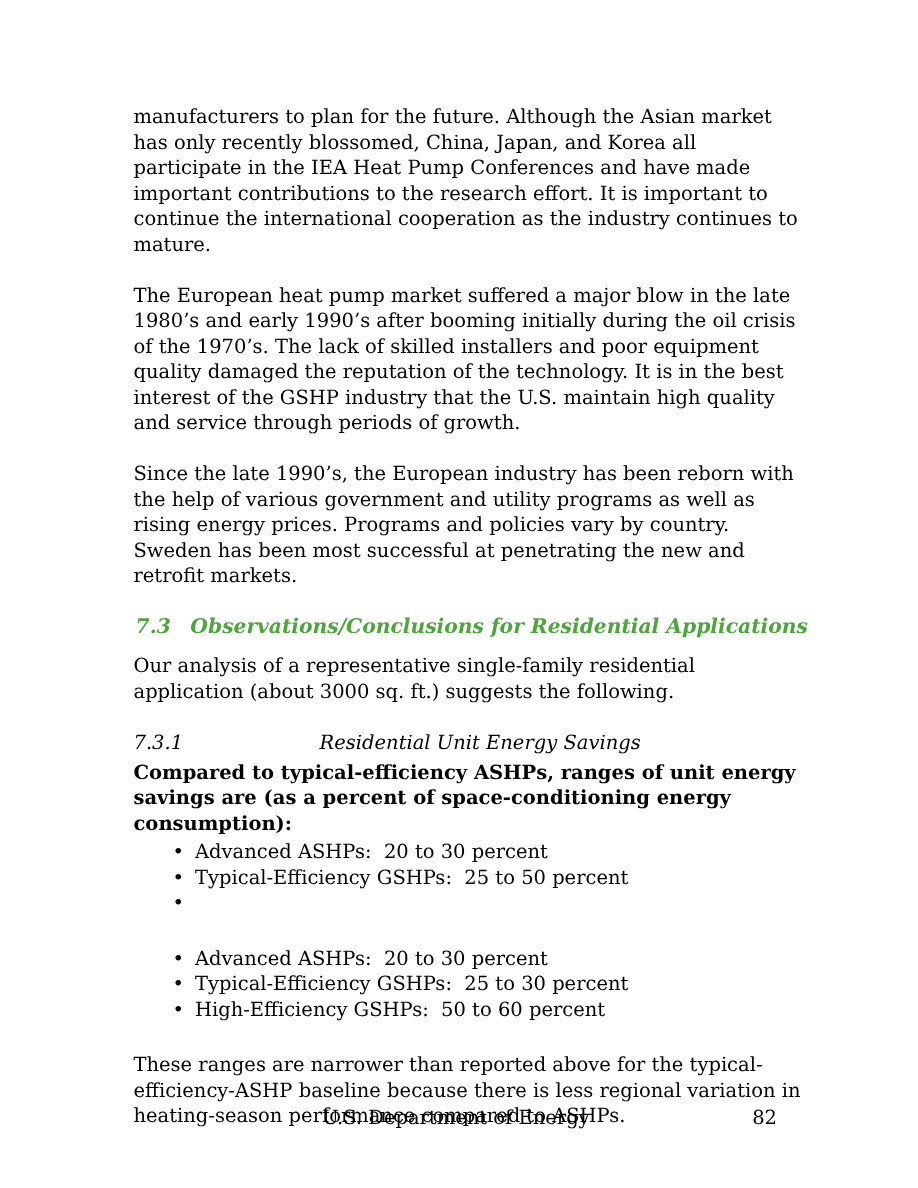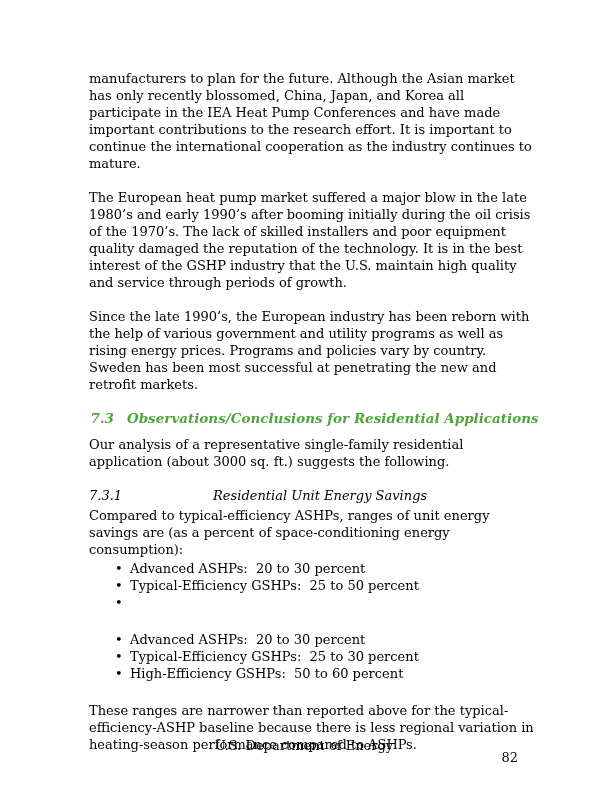--- a/index.html
+++ b/index.html
@@ -45,20 +45,21 @@
     line-height: 17px;
     font-weight: normal;
     font-style: italic;
     margin-bottom: 3px;
   }
   .subsection-heading .subsec-title { margin-left: 91px; }
   .list-intro {
     font-size: 13px;
     line-height: 17px;
     margin-bottom: 2px;
+    font-weight: bold;
   }
   ul.bullets {
     list-style: none;
     margin-bottom: 20px;
   }
   ul.bullets li {
     font-size: 13px;
     line-height: 17px;
     padding-left: 26px;
     display: flex;
@@ -78,21 +79,21 @@
     left: 0;
     top: 737px;
     width: 608px;
     font-size: 13px;
     line-height: 17px;
     text-align: center;
   }
   .footer .footer-page {
     position: absolute;
     right: 90px;
-    top: 12px;
+    top: 0;
   }
 </style>
 </head>
 <body>
 
 <div class="page">
 
   <p class="body-par">manufacturers to plan for the future. Although the Asian market has only recently blossomed, China, Japan, and Korea all participate in the IEA Heat Pump Conferences and have made important contributions to the research effort. It is important to continue the international cooperation as the industry continues to mature.</p>
 
   <p class="body-par">The European heat pump market suffered a major blow in the late 1980’s and early 1990’s after booming initially during the oil crisis of the 1970’s. The lack of skilled installers and poor equipment quality damaged the reputation of the technology. It is in the best interest of the GSHP industry that the U.S. maintain high quality and service through periods of growth.</p>

